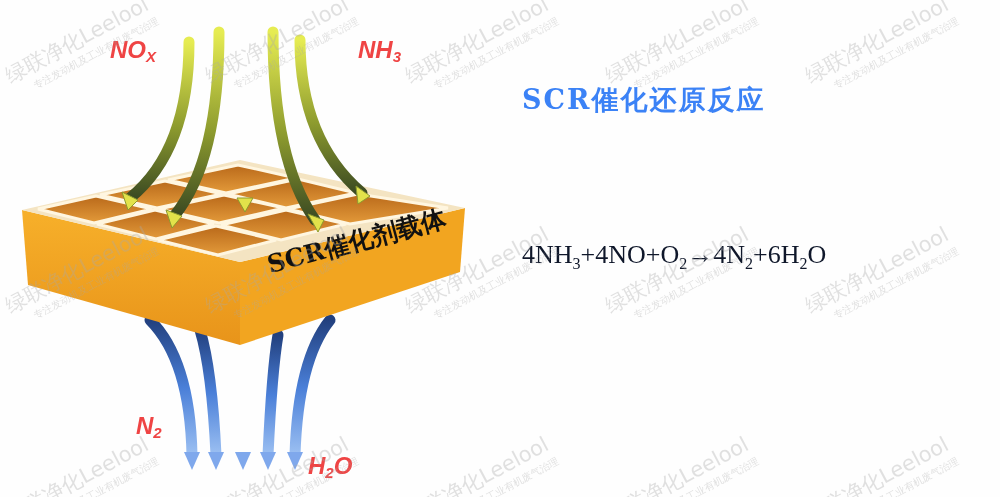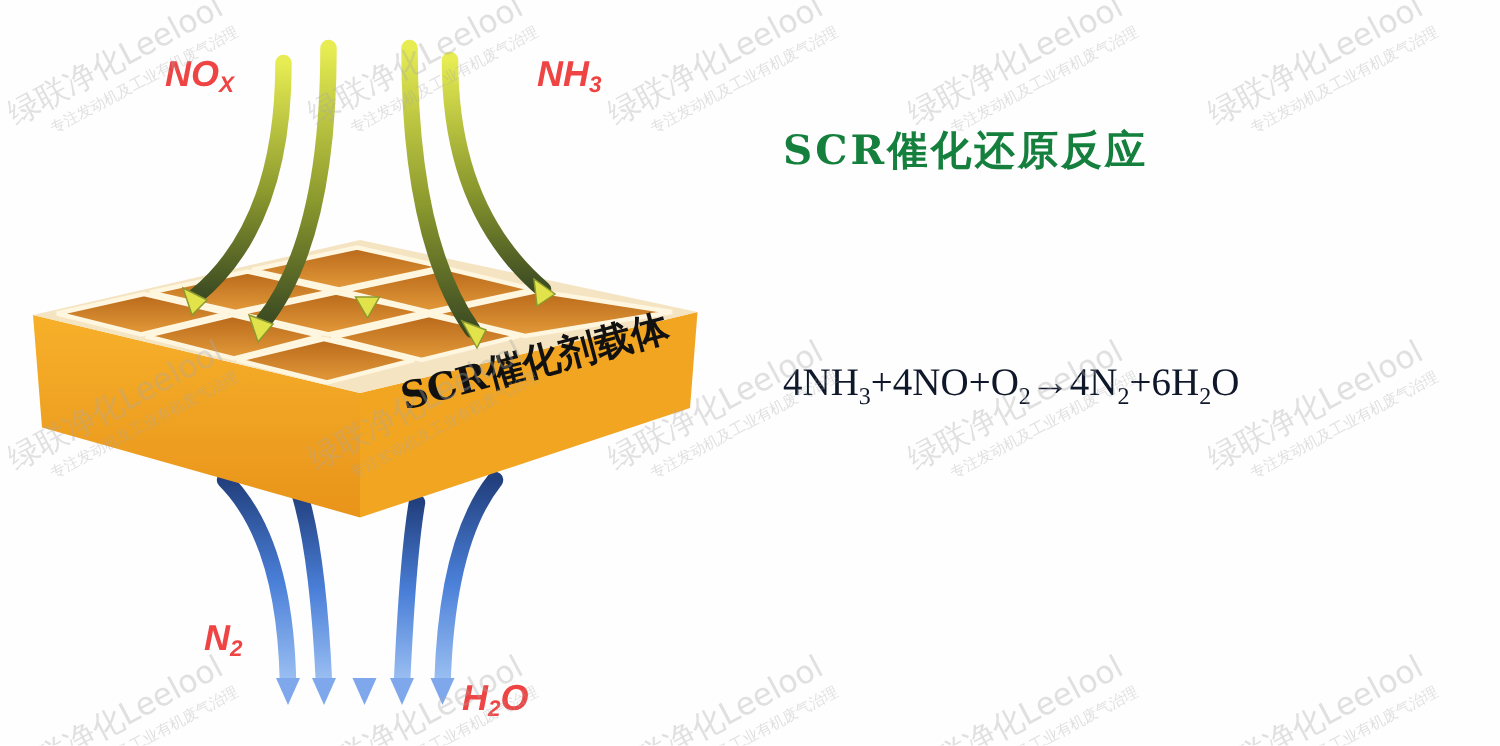--- a/index.html
+++ b/index.html
@@ -1,21 +1,21 @@
 <!DOCTYPE html>
 <html><head>
 <meta charset="utf-8">
 <style>
   html,body{margin:0;padding:0;background:#ffffff;}
   body{width:1000px;height:497px;position:relative;overflow:hidden;font-family:"DejaVu Serif",serif;}
   .canvas{position:absolute;left:0;top:0;width:1000px;height:497px;background:#fefefe;}
   svg.diagram{position:absolute;left:0;top:0;}
   .label-sans{position:absolute;font-family:"Liberation Sans","DejaVu Sans",sans-serif;font-weight:bold;color:#ef4444;font-size:24px;font-style:italic;}
   .label-sans sub{font-size:15px;vertical-align:-4px;}
-  .title{position:absolute;left:522px;font-family:"DejaVu Serif",serif;font-weight:bold;font-size:27px;color:#15803d;letter-spacing:2px;}
+  .title{position:absolute;left:522px;font-family:"DejaVu Serif",serif;font-weight:bold;font-size:27px;color:#3b82f6;letter-spacing:2px;}
   .eq{position:absolute;left:522px;font-family:"Liberation Serif","DejaVu Serif",serif;font-size:26px;color:#0f172a;white-space:nowrap;}
   .eq sub{font-size:16px;vertical-align:-6px;}
   .box-label{position:absolute;left:272px;top:248px;font-family:"DejaVu Serif",serif;font-weight:bold;font-size:25px;color:#111;transform:rotate(-15deg);transform-origin:left bottom;white-space:nowrap;}
   .wm{position:absolute;color:rgba(170,170,170,0.35);font-family:"DejaVu Sans",sans-serif;transform:rotate(-28deg);transform-origin:left bottom;white-space:nowrap;pointer-events:none;}
   .wm .big{font-size:21px;display:block;}
   .wm .small{font-size:10px;display:block;margin-left:20px;}
 </style>
 </head>
 <body>
 

